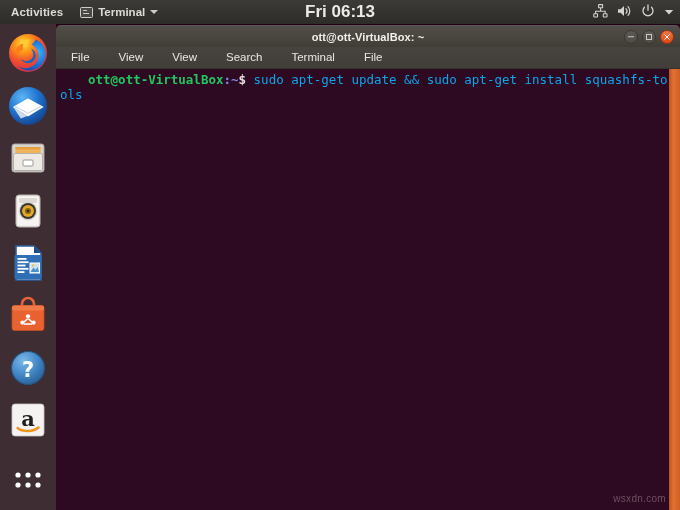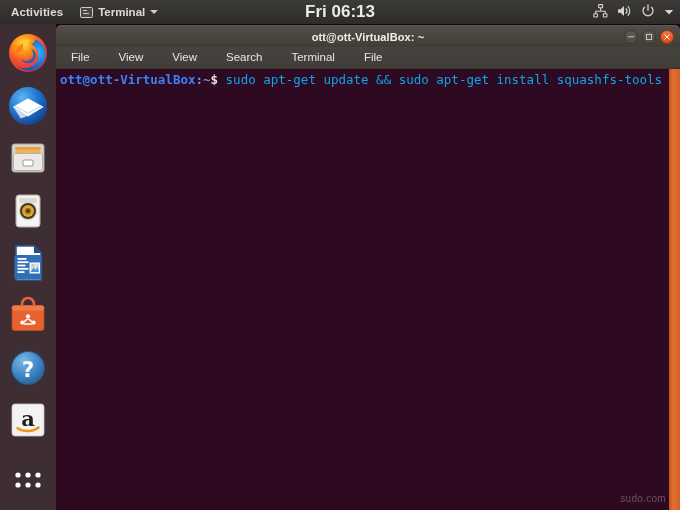--- a/index.html
+++ b/index.html
@@ -221,21 +221,21 @@
     padding: 4px 0 0 4px;
     box-sizing: border-box;
   }
   #terminal-text {
     white-space: pre-wrap;
     word-break: break-all;
     margin: 0;
     color: #e8e3e0;
     width: 612px;
   }
-  .prompt-user { color: #3b82f6; font-weight: bold; }
+  .prompt-user { color: #22c55e; font-weight: bold; margin-left: 28px; }
   .prompt-path { color: #7b8cf0; font-weight: bold; }
   .prompt-sym  { color: #e8e3e0; font-weight: bold; }
   .cmd-text    { color: #0ea5e9; }
 
   #term-scrollbar {
     position: absolute;
     right: 0; top: 0;
     width: 11px;
     height: 100%;
     background: #d4602a;
@@ -466,15 +466,15 @@
       <span class="menu-item">File</span>
     </div>
 
     <div id="terminal-body">
       <div id="terminal-text"><span class="prompt-user">ott@ott-VirtualBox</span><span class="prompt-path">:~</span><span class="prompt-sym">$ </span><span class="cmd-text">sudo apt-get update &amp;&amp; sudo apt-get install squashfs-tools</span></div>
       <div id="term-scrollbar"></div>
     </div>
 
   </div>
 
-  <div id="watermark">sudo.com</div>
+  <div id="watermark">wsxdn.com</div>
 
 </div>
 
 </body></html>

